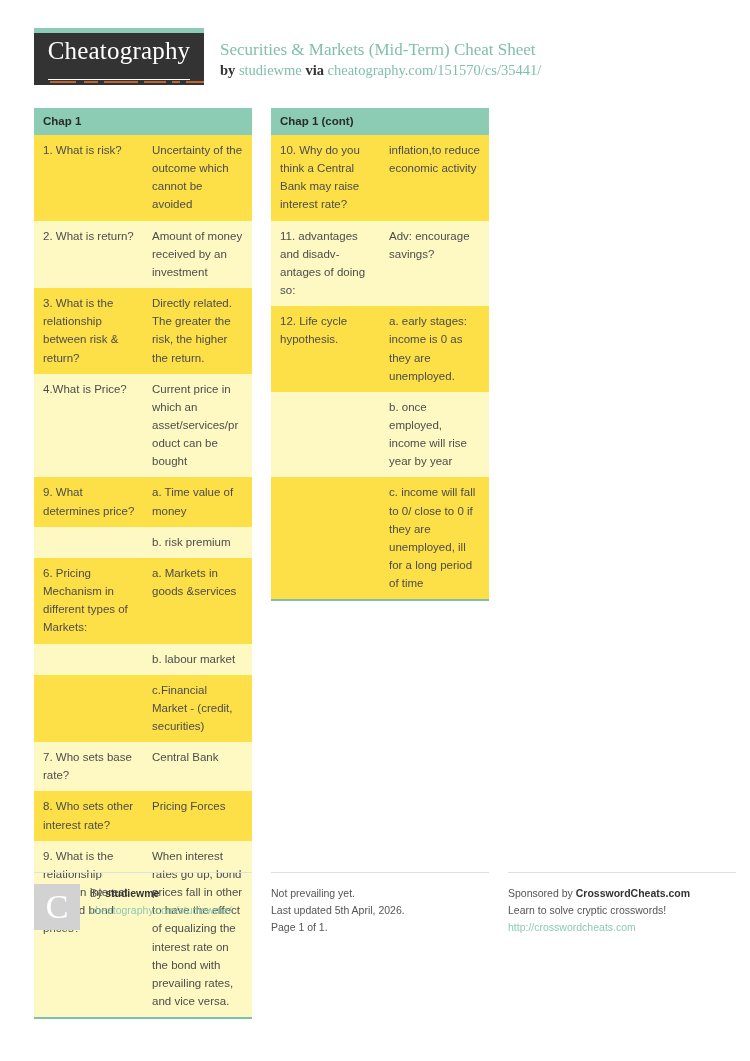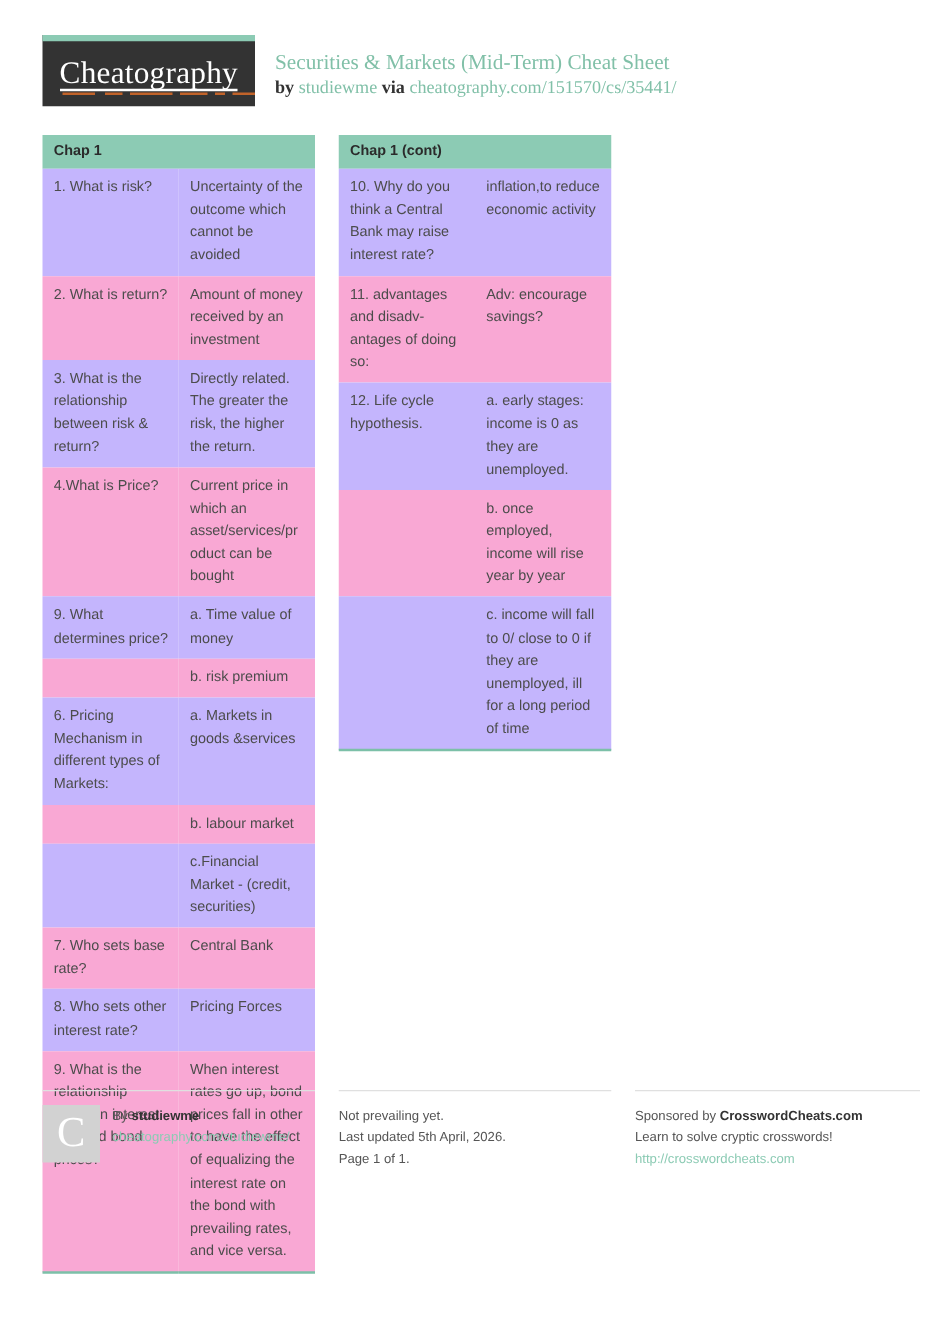--- a/index.html
+++ b/index.html
@@ -36,21 +36,21 @@
     border-top: 5px solid #8ccbb4;
     box-sizing: border-box;
     display: flex;
     align-items: center;
     justify-content: center;
     flex: none;
   }
   .logo-wrap {
     position: relative;
     display: inline-block;
-    padding-bottom: 2px;
+    padding-bottom: 17px;
   }
   .logo-text {
     font-family: "Liberation Serif", serif;
     font-size: 25px;
     color: #ffffff;
     letter-spacing: .2px;
     line-height: 1;
     display: block;
   }
   .logo-underline {
@@ -120,22 +120,22 @@
   }
   .sheet-table td {
     font-size: 11.5px;
     line-height: 1.58;
     color: #4c4c4c;
     vertical-align: top;
     padding: 6px 8px 7px 9px;
     word-wrap: break-word;
     overflow-wrap: break-word;
   }
-  .sheet-table tr.odd td { background: #c4b5fd; }
-  .sheet-table tr.even td { background: #f9a8d4; }
+  .sheet-table tr.odd td { background: #fde047; }
+  .sheet-table tr.even td { background: #fef9c3; }
   .c-term { width: 74px; }
   .c-def  { width: auto; }
 
   
   .footer {
     position: absolute;
     left: 34px;
     right: 34px;
     top: 872px;
     display: flex;

